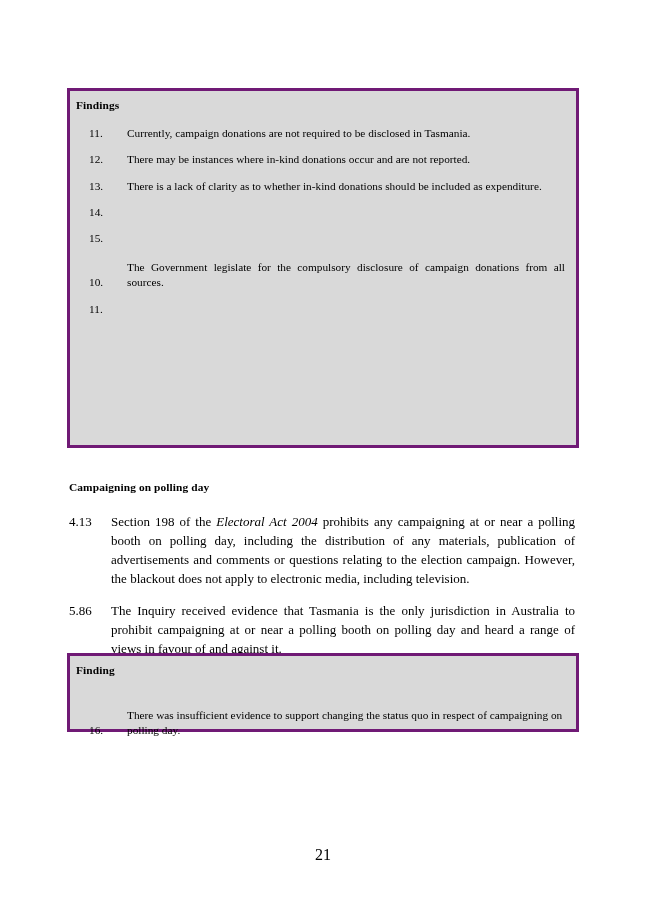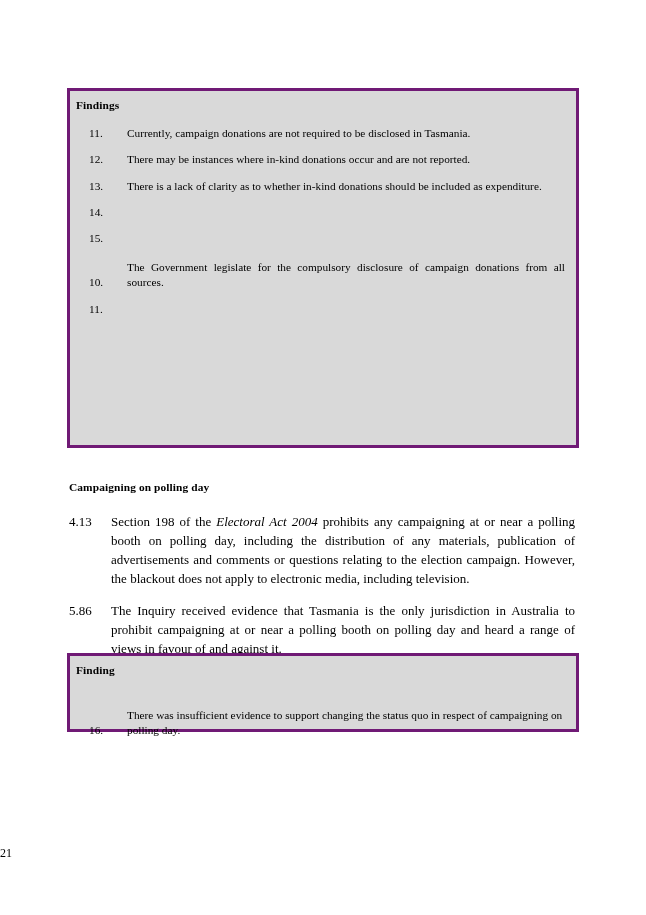--- a/index.html
+++ b/index.html
@@ -110,22 +110,22 @@
   #para-414 { top: 601px; }
 
   .ital { font-style: italic; }
 
   
   .page-number {
     position: absolute;
     left: 0;
     top: 846px;
     width: 646px;
-    text-align: left;
-    font-size: 12px;
+    text-align: center;
+    font-size: 16px;
   }
 </style>
 </head>
 <body>
 
 <div class="page">
 
   <div class="shaded-box" id="findings-box">
 
     <div class="box-heading">Findings</div>

